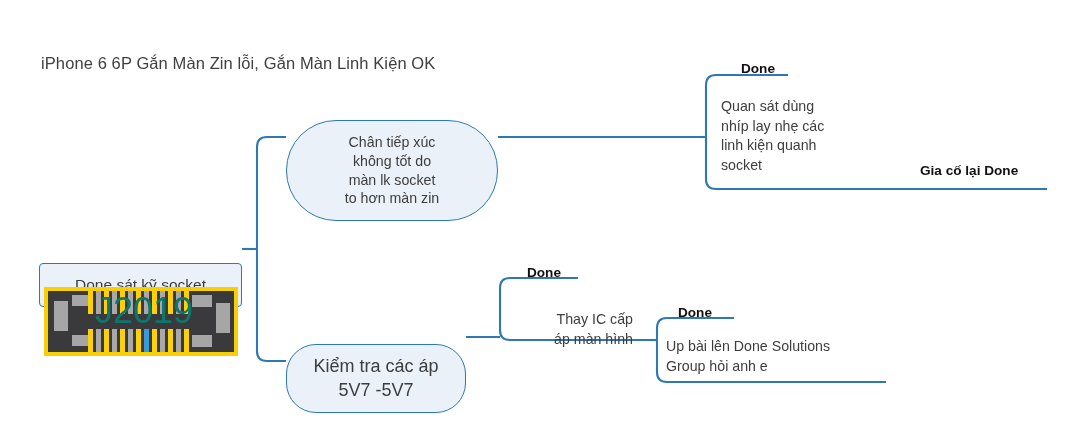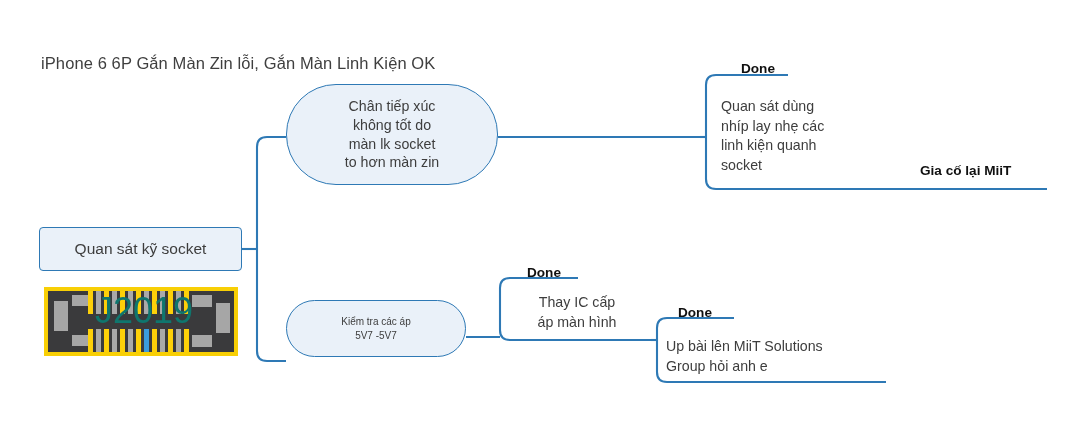--- a/index.html
+++ b/index.html
@@ -47,20 +47,21 @@
     position: absolute;
     box-sizing: border-box;
     background: #eaf1f9;
     border: 1.6px solid #2e79b5;
     display: flex;
     align-items: center;
     justify-content: center;
     text-align: center;
     color: #3d3d3d;
     line-height: 1.32;
+    margin-top: 36px;
   }
 
   #node-root {
     left: 39px;
     top: 227px;
     width: 203px;
     height: 44px;
     border-radius: 4px;
     font-size: 15.5px;
   }
@@ -69,25 +70,25 @@
     left: 286px;
     top: 84px;
     width: 212px;
     height: 101px;
     border-radius: 50px;
     font-size: 14.2px;
   }
 
   #node-voltage {
     left: 286px;
-    top: 300px;
+    top: 308px;
     width: 180px;
-    height: 57px;
+    height: 69px;
     border-radius: 30px;
-    font-size: 10px;
+    font-size: 18px;
   }
 
   
   .wire-label {
     position: absolute;
     font-size: 14.2px;
     color: #3d3d3d;
     line-height: 1.38;
     white-space: pre-line;
   }
@@ -108,23 +109,23 @@
   }
 
   #label-quan-sat-nhip {
     left: 721px;
     top: 97px;
     width: 168px;
   }
 
   #label-thay-ic {
     left: 521px;
-    top: 293px;
+    top: 310px;
     width: 112px;
-    text-align: center;
+    text-align: right;
   }
 
   #label-up-bai {
     left: 666px;
     top: 337px;
     width: 214px;
   }
 
   #done-top { left: 741px; top: 61px; }
   #done-mid { left: 527px; top: 265px; }
@@ -210,21 +211,21 @@
 
       <path d="M651,340 L657,340"></path>
       <path d="M657,328 Q657,318 667,318 L734,318"></path>
       <path d="M657,328 L657,372"></path>
       <path d="M657,372 Q657,382 667,382 L886,382"></path>
     </g>
   </svg>
 
   <div id="diagram-title">iPhone 6 6P Gắn Màn Zin lỗi, Gắn Màn Linh Kiện OK</div>
 
-  <div class="node" id="node-root">Quan sát kỹ socket</div>
+  <div class="node" id="node-root">Done sát kỹ socket</div>
 
   <div id="socket-photo">
     <div class="body"></div>
 
     <div class="pad" style="left:10px;  top:14px; width:14px; height:30px;"></div>
     <div class="pad" style="left:28px;  top:8px;  width:18px; height:11px;"></div>
     <div class="pad" style="left:28px;  top:48px; width:18px; height:11px;"></div>
     <div class="pad" style="left:148px; top:8px;  width:20px; height:12px;"></div>
     <div class="pad" style="left:148px; top:48px; width:20px; height:12px;"></div>
     <div class="pad" style="left:172px; top:16px; width:14px; height:30px;"></div>
@@ -266,28 +267,28 @@
 to hơn màn zin</div>
 
 
   <div class="done-tag" id="done-top">Done</div>
 
   <div class="wire-label" id="label-quan-sat-nhip">Quan sát dùng
 nhíp lay nhẹ các
 linh kiện quanh
 socket</div>
 
-  <div id="gia-co-lai-done">Gia cố lại MiiT</div>
+  <div id="gia-co-lai-done">Gia cố lại Done</div>
 
   <div class="node" id="node-voltage" style="white-space:pre-line">Kiểm tra các áp
 5V7 -5V7</div>
 
   <div class="done-tag" id="done-mid">Done</div>
 
   <div class="wire-label" id="label-thay-ic">Thay IC cấp
 áp màn hình</div>
 
   <div class="done-tag" id="done-bot">Done</div>
 
-  <div class="wire-label" id="label-up-bai">Up bài lên MiiT Solutions
+  <div class="wire-label" id="label-up-bai">Up bài lên Done Solutions
 Group hỏi anh e</div>
 
 </div>
 
 </body></html>

